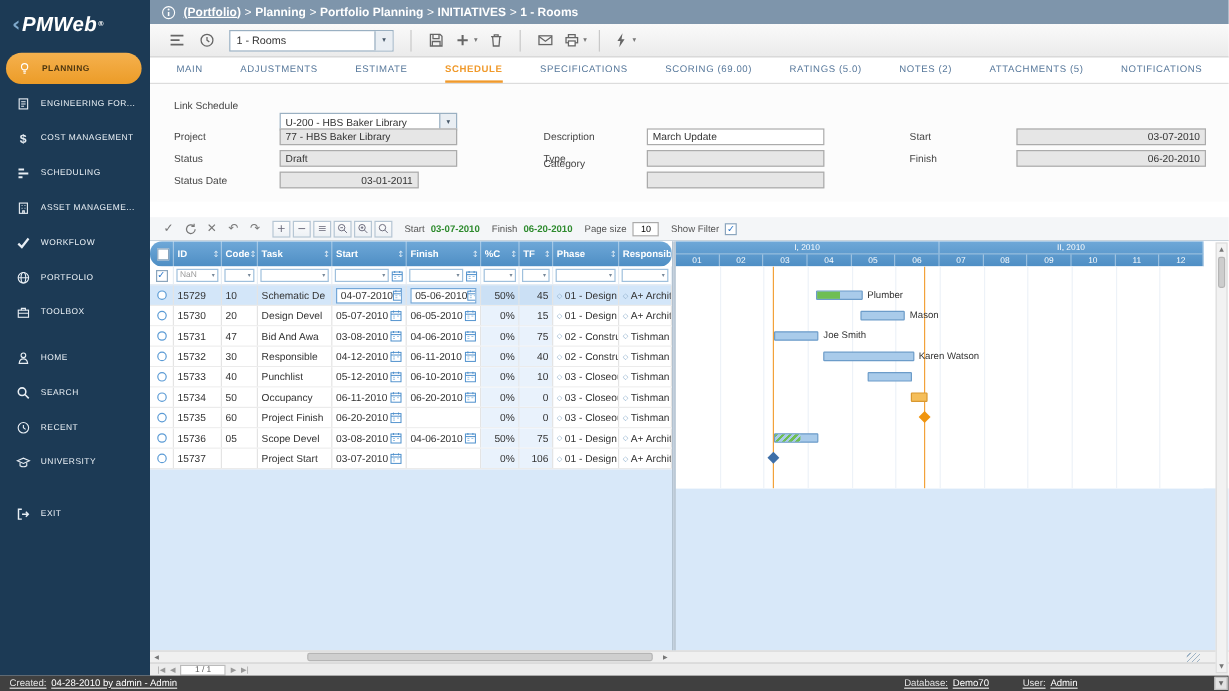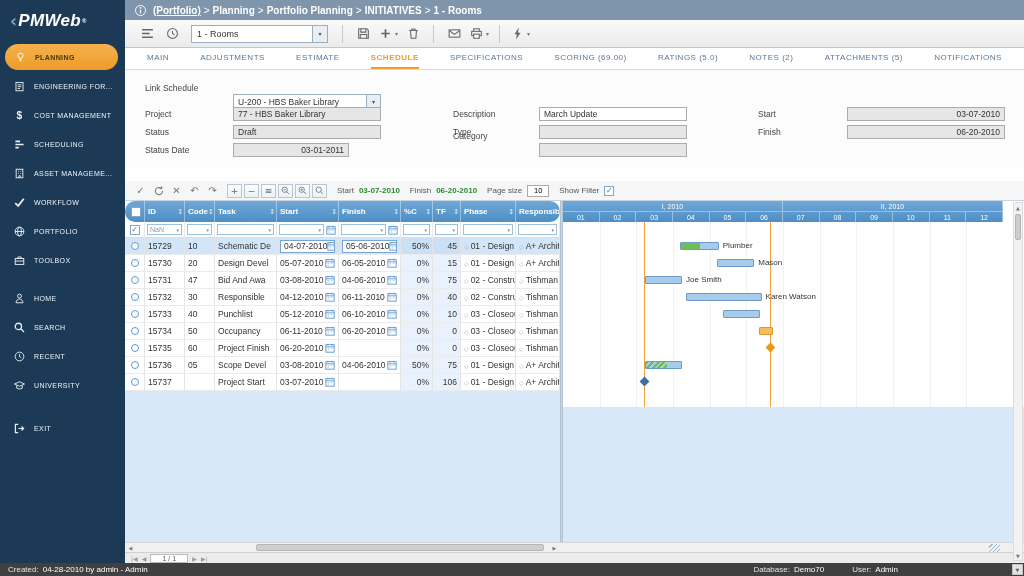--- a/index.html
+++ b/index.html
@@ -126,21 +126,21 @@
   .pbtn{font-size:6px;color:#999;cursor:pointer;}
   #pageinput{width:38px;height:9px;background:#fff;border:1px solid #BBB;text-align:center;font-size:7px;color:#555;font-family:inherit;}
 
   #vscroll{position:absolute;right:1px;top:202px;width:10px;height:359px;background:#F2F2F2;border:1px solid #DDD;z-index:4;}
   .vs-arr{position:absolute;left:0;width:8px;height:9px;font-size:5px;color:#777;display:flex;align-items:center;justify-content:center;cursor:pointer;}
   #vs-thumb{position:absolute;left:1px;top:11px;width:6px;height:26px;background:#CDCDCD;border:1px solid #B5B5B5;border-radius:2px;cursor:pointer;}
 
   
   #statusbar{position:absolute;left:0;top:563px;width:1024px;height:13px;background:#404040;color:#E4E4E4;font-size:8px;display:flex;align-items:center;padding:0 8px;gap:4px;z-index:6;}
   #statusbar .spacer{flex:1;}
-  .sb-group{margin-right:24px;}
+  .sb-group{margin-right:24px;text-decoration:underline;}
   .sb-group b{font-weight:normal;color:#fff;margin-left:4px;}
   #sb-user{margin-right:118px;}
   #page-corner{position:absolute;right:1px;top:564px;width:11px;height:11px;background:#E2E2E2;border:1px solid #C2C2C2;font-size:5px;color:#666;display:flex;align-items:center;justify-content:center;z-index:7;}
 </style>
 </head>
 <body>
 
 <div id="app">
 
   <aside id="sidebar">

